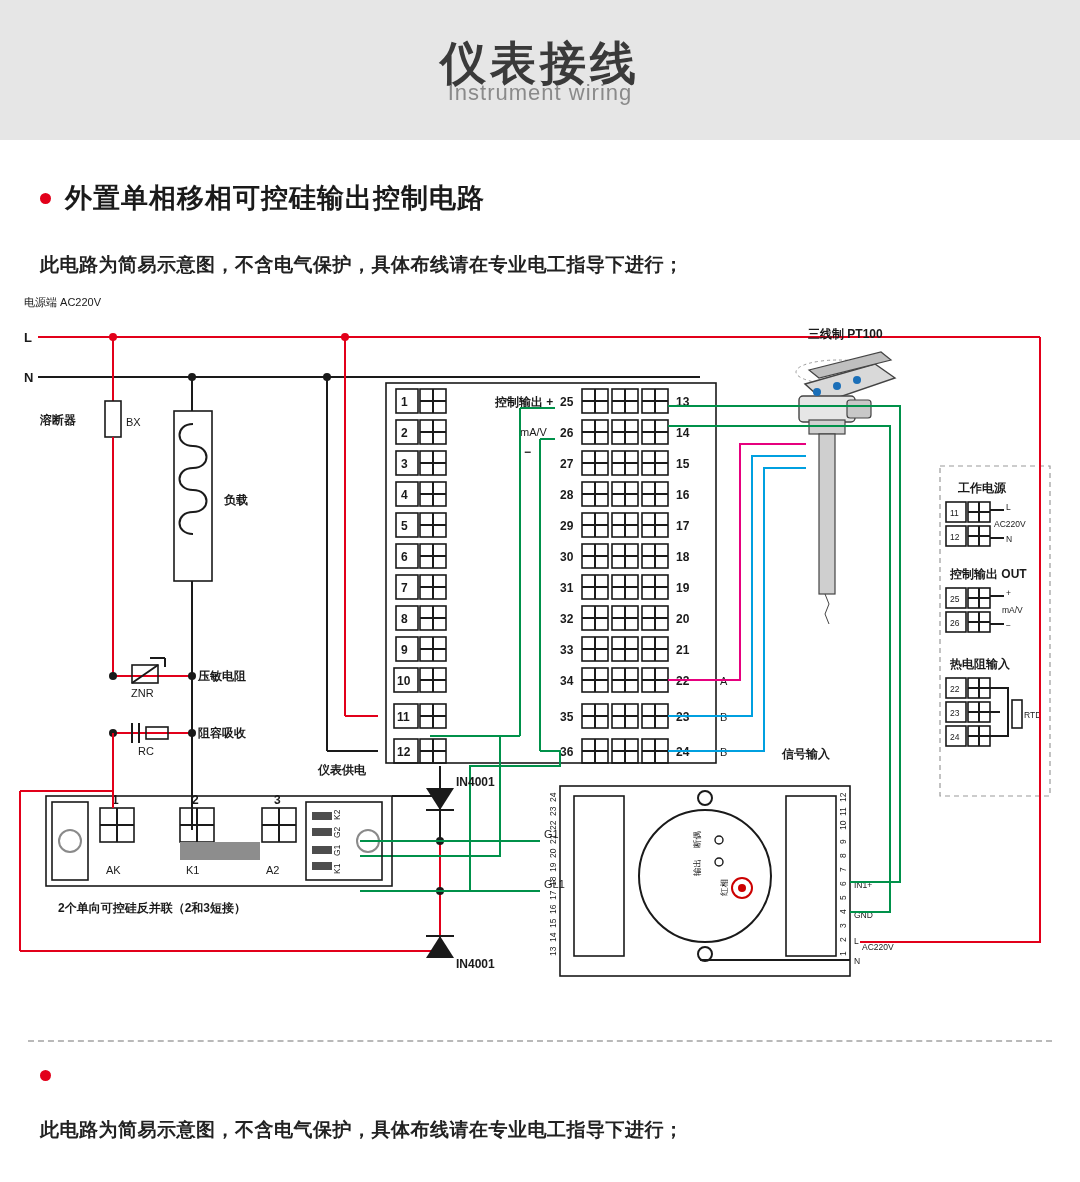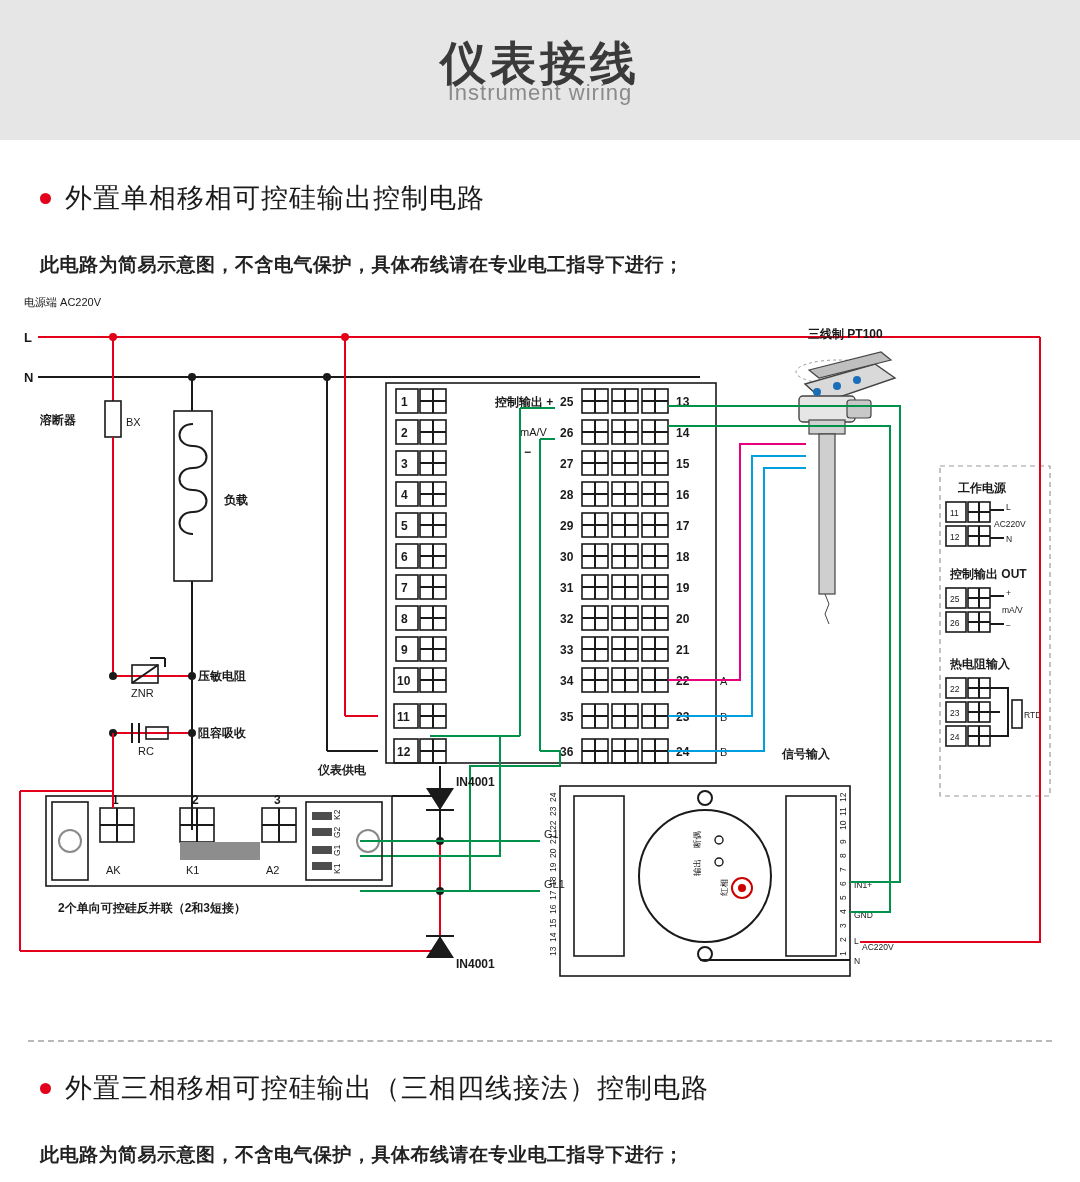--- a/index.html
+++ b/index.html
@@ -17,21 +17,21 @@
   .banner .cn{
     font-size:46px;font-weight:bold;color:#3a3a3a;letter-spacing:4px;line-height:1.0;
     margin-top:6px;
   }
   .banner .en{
     font-size:22px;color:#8a8a8a;letter-spacing:1px;margin-top:-6px;
   }
   
   .sec-head{display:flex;align-items:center;margin:40px 0 0 40px;}
   .bullet{width:11px;height:11px;border-radius:50%;background:#e2001a;margin-right:14px;}
-  .sec-title{font-size:27px;font-weight:normal;color:#1a1a1a;letter-spacing:1px;}
+  .sec-title{font-size:27px;font-weight:bold;color:#1a1a1a;letter-spacing:1px;}
   .sec-sub{font-size:19px;font-weight:bold;color:#222;margin:36px 0 0 40px;letter-spacing:0.5px;}
 
   .diagram{position:relative;width:1080px;height:700px;margin-top:18px;}
   .diagram svg{position:absolute;left:0;top:0;}
 
   .divider{
     position:absolute;left:28px;top:1040px;width:1024px;height:0;
     border-top:2px dashed #b9b9b9;
   }
   .sec2{position:absolute;left:0;top:1062px;width:1080px;}
@@ -614,16 +614,15 @@
   <path class="wr" d="M1040,41 L1040,646 L860,646"></path>
   <line class="wire" x1="850" y1="664" x2="700" y2="664"></line>
 </svg>
 </div>
 
 <div class="divider"></div>
 
 <div class="sec2">
   <div class="sec-head" style="margin-top:8px;">
     <div class="bullet"></div>
-    <div class="sec-title">外置三相移相可控硅输出（三相四线接法）控制电路</div>
   </div>
   <div class="sec-sub">此电路为简易示意图，不含电气保护，具体布线请在专业电工指导下进行；</div>
 </div>
 
 </body></html>

